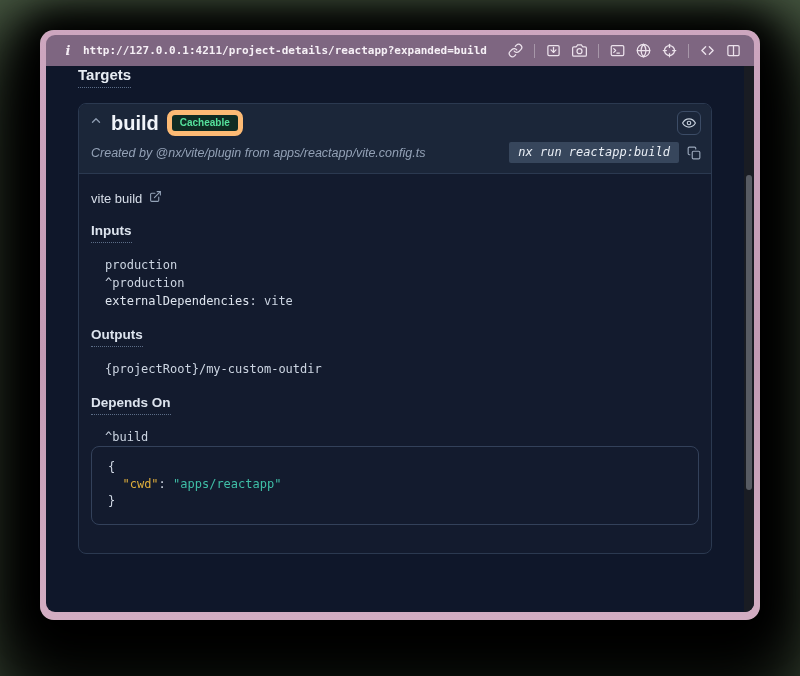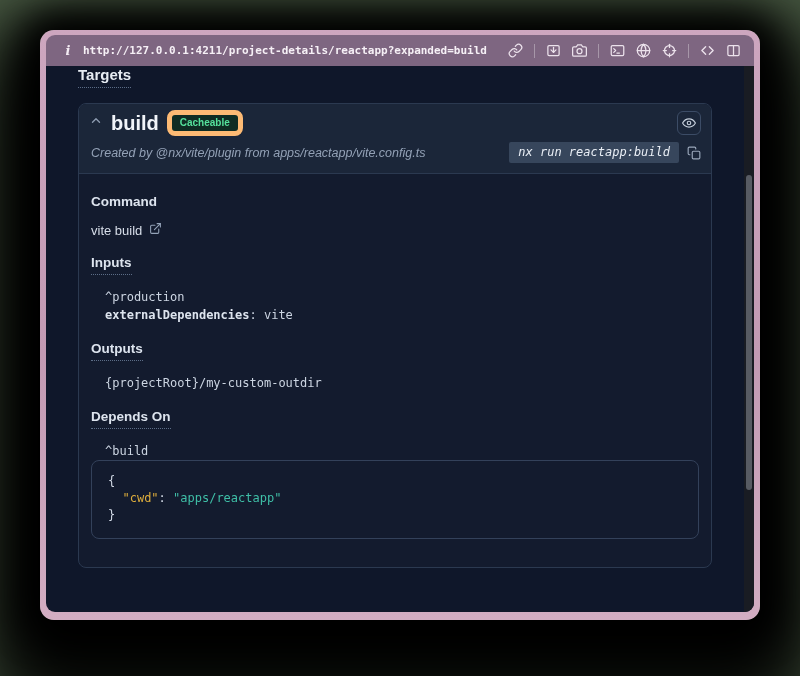--- a/index.html
+++ b/index.html
@@ -103,21 +103,21 @@
   .cmd-row {
     display: flex; align-items: center; gap: 7px;
     font-size: 13px; color: #d7dee9; cursor: pointer;
   }
   .mono-list { margin-left: 14px; }
   .mono-line {
     font-family: "DejaVu Sans Mono", monospace;
     font-size: 12px; line-height: 18px; color: #ccd5e2;
     white-space: pre;
   }
-  .mono-line b { font-weight: bold; color: #dde4ee; }
+  .mono-line b { font-weight: normal; color: #dde4ee; }
   .json-box {
     border: 1px solid #33415a; border-radius: 8px;
     padding: 12px 16px 14px 16px;
     font-family: "DejaVu Sans Mono", monospace;
     font-size: 12px; line-height: 17px; color: #d2dae6;
     white-space: pre;
   }
   .json-key { color: #dfae3c; }
   .json-str { color: #3fbfa7; }
   
@@ -230,34 +230,34 @@
               <button class="copy-btn">
                 <svg width="14" height="14" viewBox="0 0 24 24" fill="none" stroke="#9aa7ba" stroke-width="2" stroke-linecap="round" stroke-linejoin="round">
                     <rect x="9" y="9" width="13" height="13" rx="2"></rect>
                     <path d="M5 15H4a2 2 0 0 1-2-2V4a2 2 0 0 1 2-2h9a2 2 0 0 1 2 2v1"></path>
                   </svg>
               </button>
             </div>
           </div>
 
           <div class="card-body">
-            <h3 class="section-h"><span>Command</span></h3>
             <div class="cmd-row">
               <span>vite build</span>
               <span>
                 <svg width="13" height="13" viewBox="0 0 24 24" fill="none" stroke="#94a3b8" stroke-width="2" stroke-linecap="round" stroke-linejoin="round">
                     <path d="M18 13v6a2 2 0 0 1-2 2H5a2 2 0 0 1-2-2V8a2 2 0 0 1 2-2h6"></path>
                     <polyline points="15 3 21 3 21 9"></polyline>
                     <line x1="10" y1="14" x2="21" y2="3"></line>
                   </svg>
               </span>
             </div>
 
             <h3 class="section-h"><span class="dotted">Inputs</span></h3>
             <div class="mono-list">
+              <div class="mono-line">production</div>
               <div class="mono-line">^production</div>
               <div class="mono-line"><b>externalDependencies</b><span>: vite</span></div>
             </div>
 
             <h3 class="section-h"><span class="dotted">Outputs</span></h3>
             <div class="mono-list">
               <div class="mono-line">{projectRoot}/my-custom-outdir</div>
             </div>
 
             <h3 class="section-h"><span class="dotted">Depends On</span></h3>

